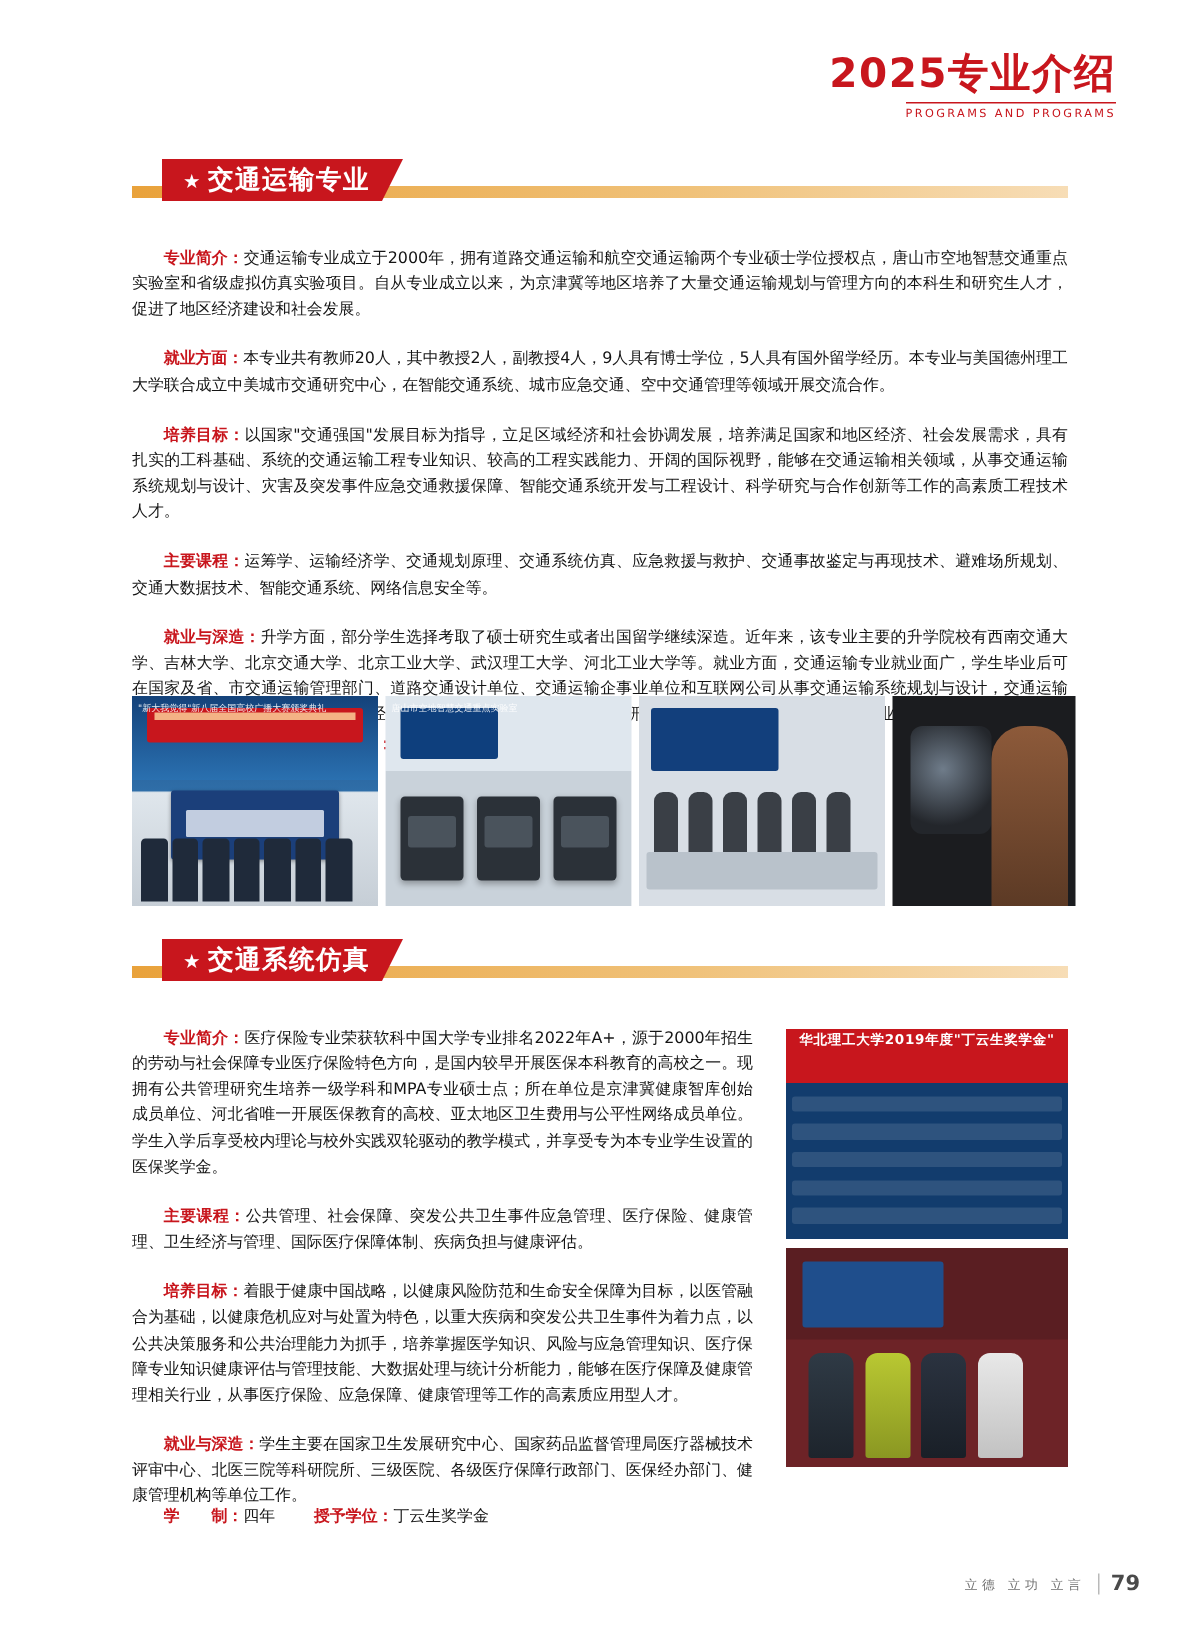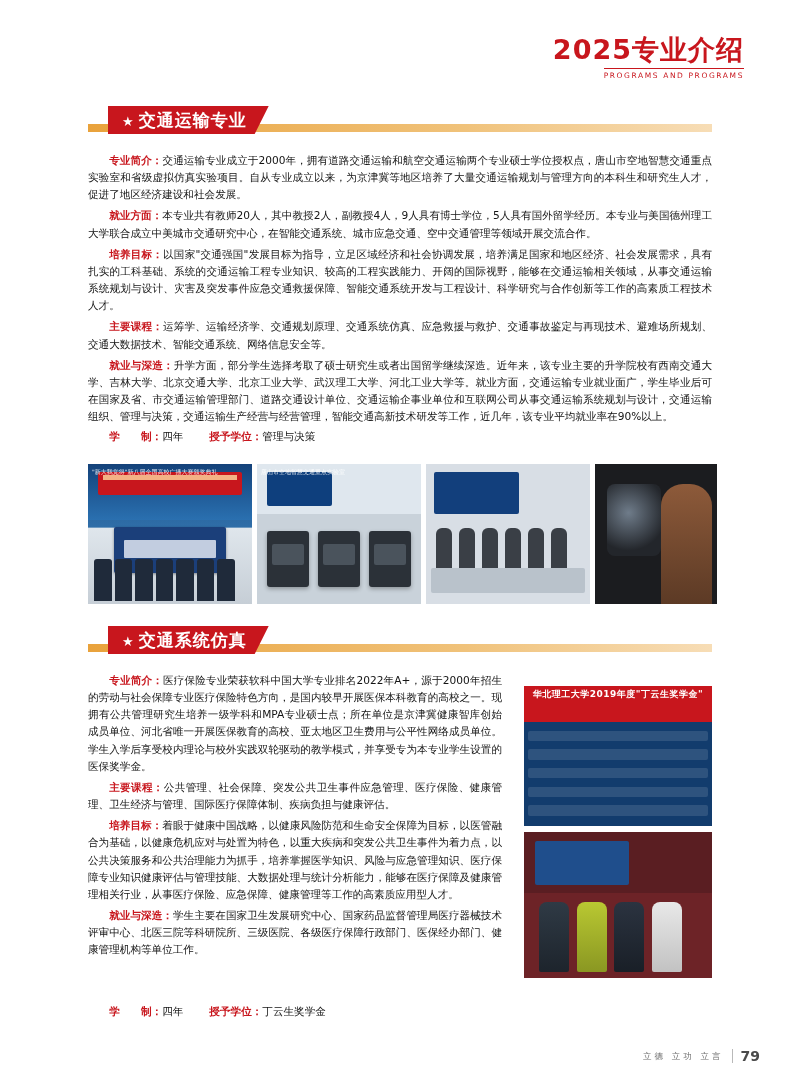--- a/index.html
+++ b/index.html
@@ -77,21 +77,21 @@
   .banner .tab .star { font-size: 13px; margin-right: 4px; }
 
   
   .content {
     position: absolute;
     font-size: 10.6px;
     line-height: 1.62;
     color: #141414;
     text-align: justify;
   }
-  .para { margin: 4px 0 1px 0; text-indent: 2em; }
+  .para { margin: 16px 0 1px 0; text-indent: 2em; }
   .lbl { color: #c8161d; font-weight: bold; }
 
   .kv-row { margin-top: 3px; text-indent: 2em; }
   .kv-row .gap { display: inline-block; width: 26px; }
 
   
   .photo-strip {
     position: absolute;
     display: flex;
     gap: 5px;

